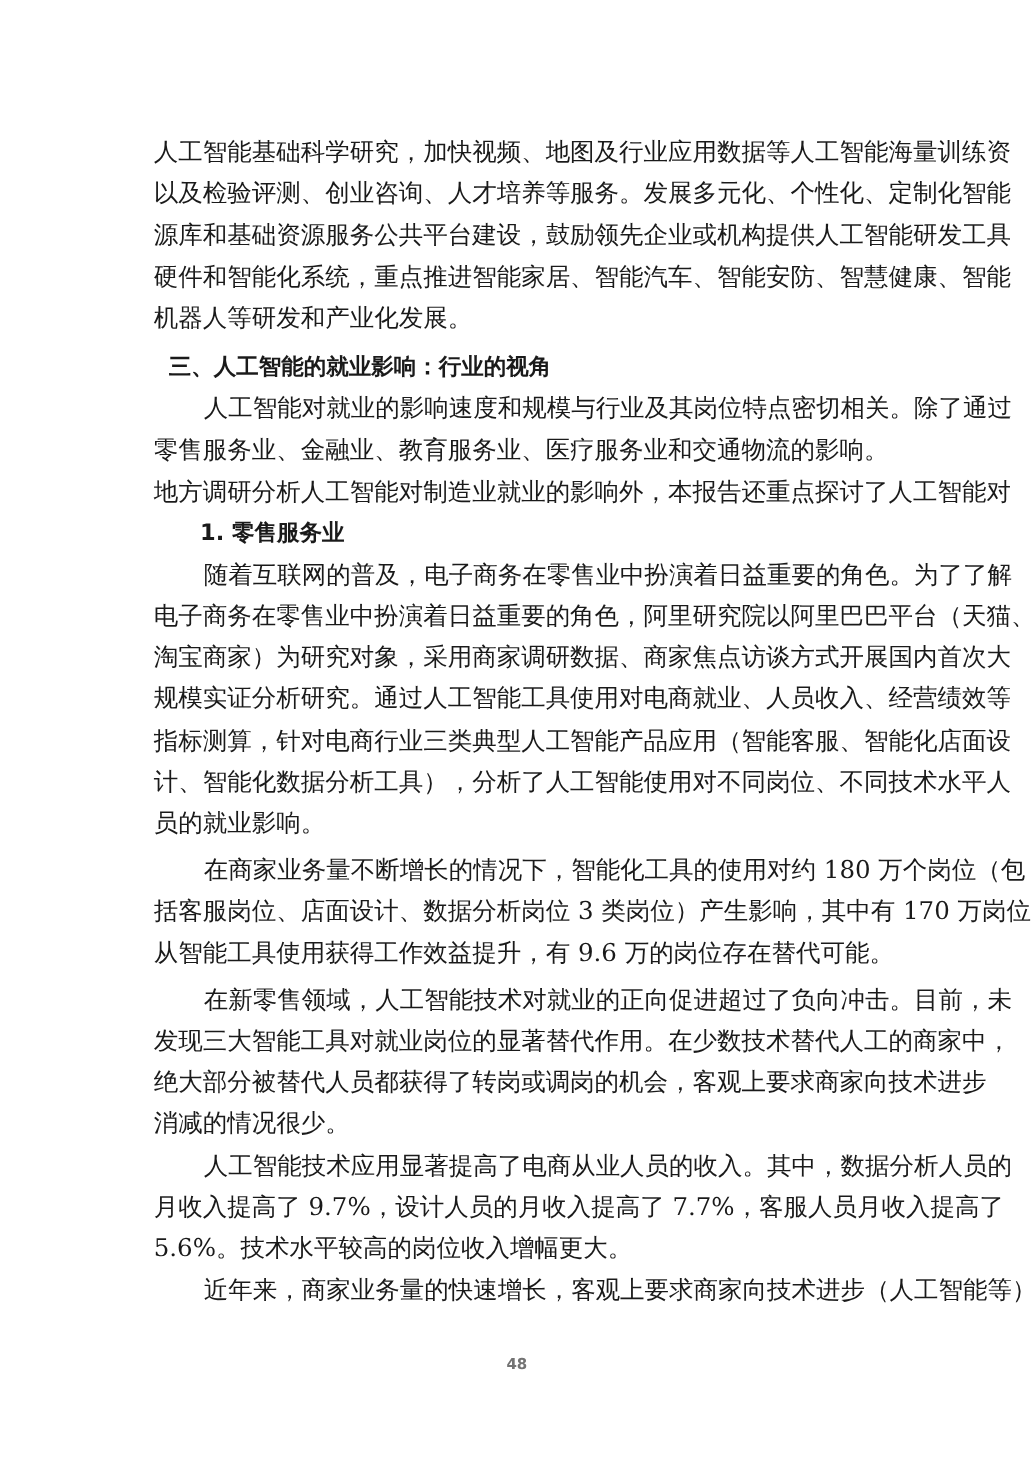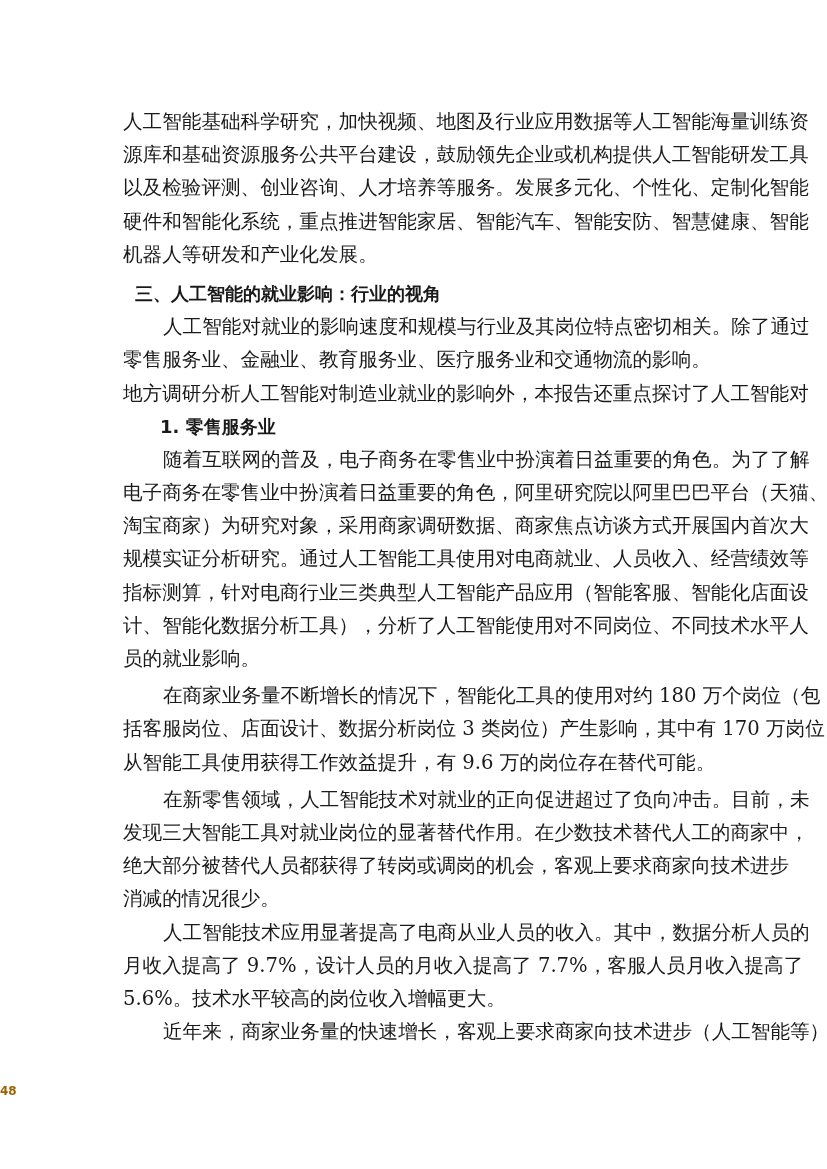--- a/index.html
+++ b/index.html
@@ -50,36 +50,36 @@
       text-align-last: left;
       padding-left: 37px;
     }
     .gap-small { height: 6px; }
     .gap-para { height: 4px; }
     .page-number {
       position: absolute;
       left: 0;
       width: 827px;
       top: 1084px;
-      text-align: left;
+      text-align: center;
       font-family: "DejaVu Sans", "Liberation Sans", sans-serif;
       font-weight: bold;
       font-size: 12px;
-      color: #a16207;
+      color: #737373;
     }
   </style>
 </head>
 <body>
 
 <div class="page">
 
   <div>
     <div class="line">人工智能基础科学研究，加快视频、地图及行业应用数据等人工智能海量训练资</div>
+    <div class="line">以及检验评测、创业咨询、人才培养等服务。发展多元化、个性化、定制化智能</div>
     <div class="line">源库和基础资源服务公共平台建设，鼓励领先企业或机构提供人工智能研发工具</div>
-    <div class="line">以及检验评测、创业咨询、人才培养等服务。发展多元化、个性化、定制化智能</div>
     <div class="line">硬件和智能化系统，重点推进智能家居、智能汽车、智能安防、智慧健康、智能</div>
     <div class="line last">机器人等研发和产业化发展。</div>
   </div>
 
   <div class="gap-small"></div>
 
   <div class="line heading">三、人工智能的就业影响：行业的视角</div>
 
   <div>
     <div class="line indent">人工智能对就业的影响速度和规模与行业及其岗位特点密切相关。除了通过</div>

